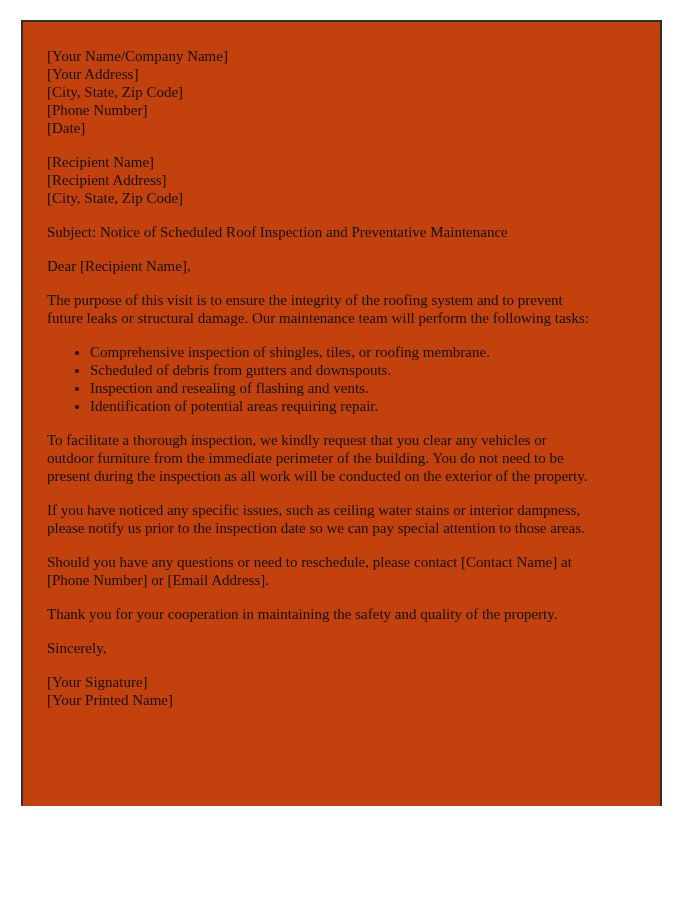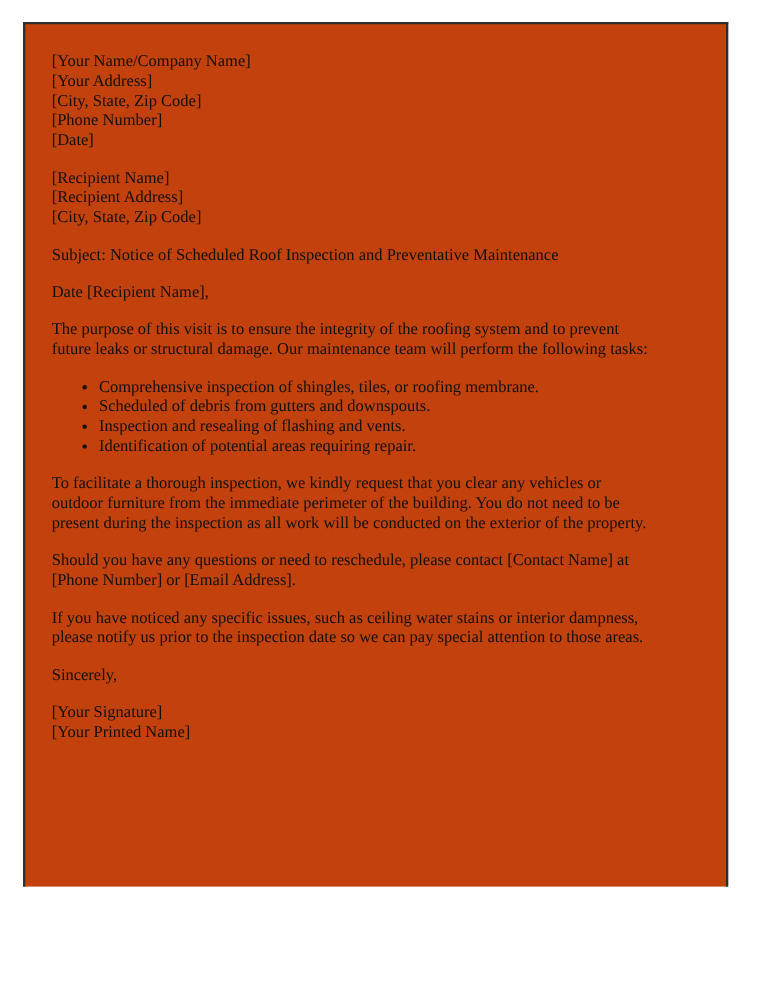--- a/index.html
+++ b/index.html
@@ -55,42 +55,43 @@
 [City, State, Zip Code]
 [Phone Number]
 [Date]</p>
 
   <p class="lines">[Recipient Name]
 [Recipient Address]
 [City, State, Zip Code]</p>
 
   <p class="bold">Subject: Notice of Scheduled Roof Inspection and Preventative Maintenance</p>
 
-  <p>Date [Recipient Name],</p>
+  <p>Dear [Recipient Name],</p>
 
 
 
   <p class="lines">The purpose of this visit is to ensure the integrity of the roofing system and to prevent
 future leaks or structural damage. Our maintenance team will perform the following tasks:</p>
 
   <ul class="task-list">
     <li>Comprehensive inspection of shingles, tiles, or roofing membrane.</li>
     <li>Scheduled of debris from gutters and downspouts.</li>
     <li>Inspection and resealing of flashing and vents.</li>
     <li>Identification of potential areas requiring repair.</li>
   </ul>
 
   <p class="lines">To facilitate a thorough inspection, we kindly request that you clear any vehicles or
 outdoor furniture from the immediate perimeter of the building. You do not need to be
 present during the inspection as all work will be conducted on the exterior of the property.</p>
 
+  <p class="lines">If you have noticed any specific issues, such as ceiling water stains or interior dampness,
+please notify us prior to the inspection date so we can pay special attention to those areas.</p>
+
   <p class="lines">Should you have any questions or need to reschedule, please contact [Contact Name] at
 [Phone Number] or [Email Address].</p>
 
-  <p class="lines">If you have noticed any specific issues, such as ceiling water stains or interior dampness,
-please notify us prior to the inspection date so we can pay special attention to those areas.</p>
-
+  <p>Thank you for your cooperation in maintaining the safety and quality of the property.</p>
 
   <p>Sincerely,</p>
 
   <p class="lines">[Your Signature]
 [Your Printed Name]</p>
 </div>
 
 </body></html>

